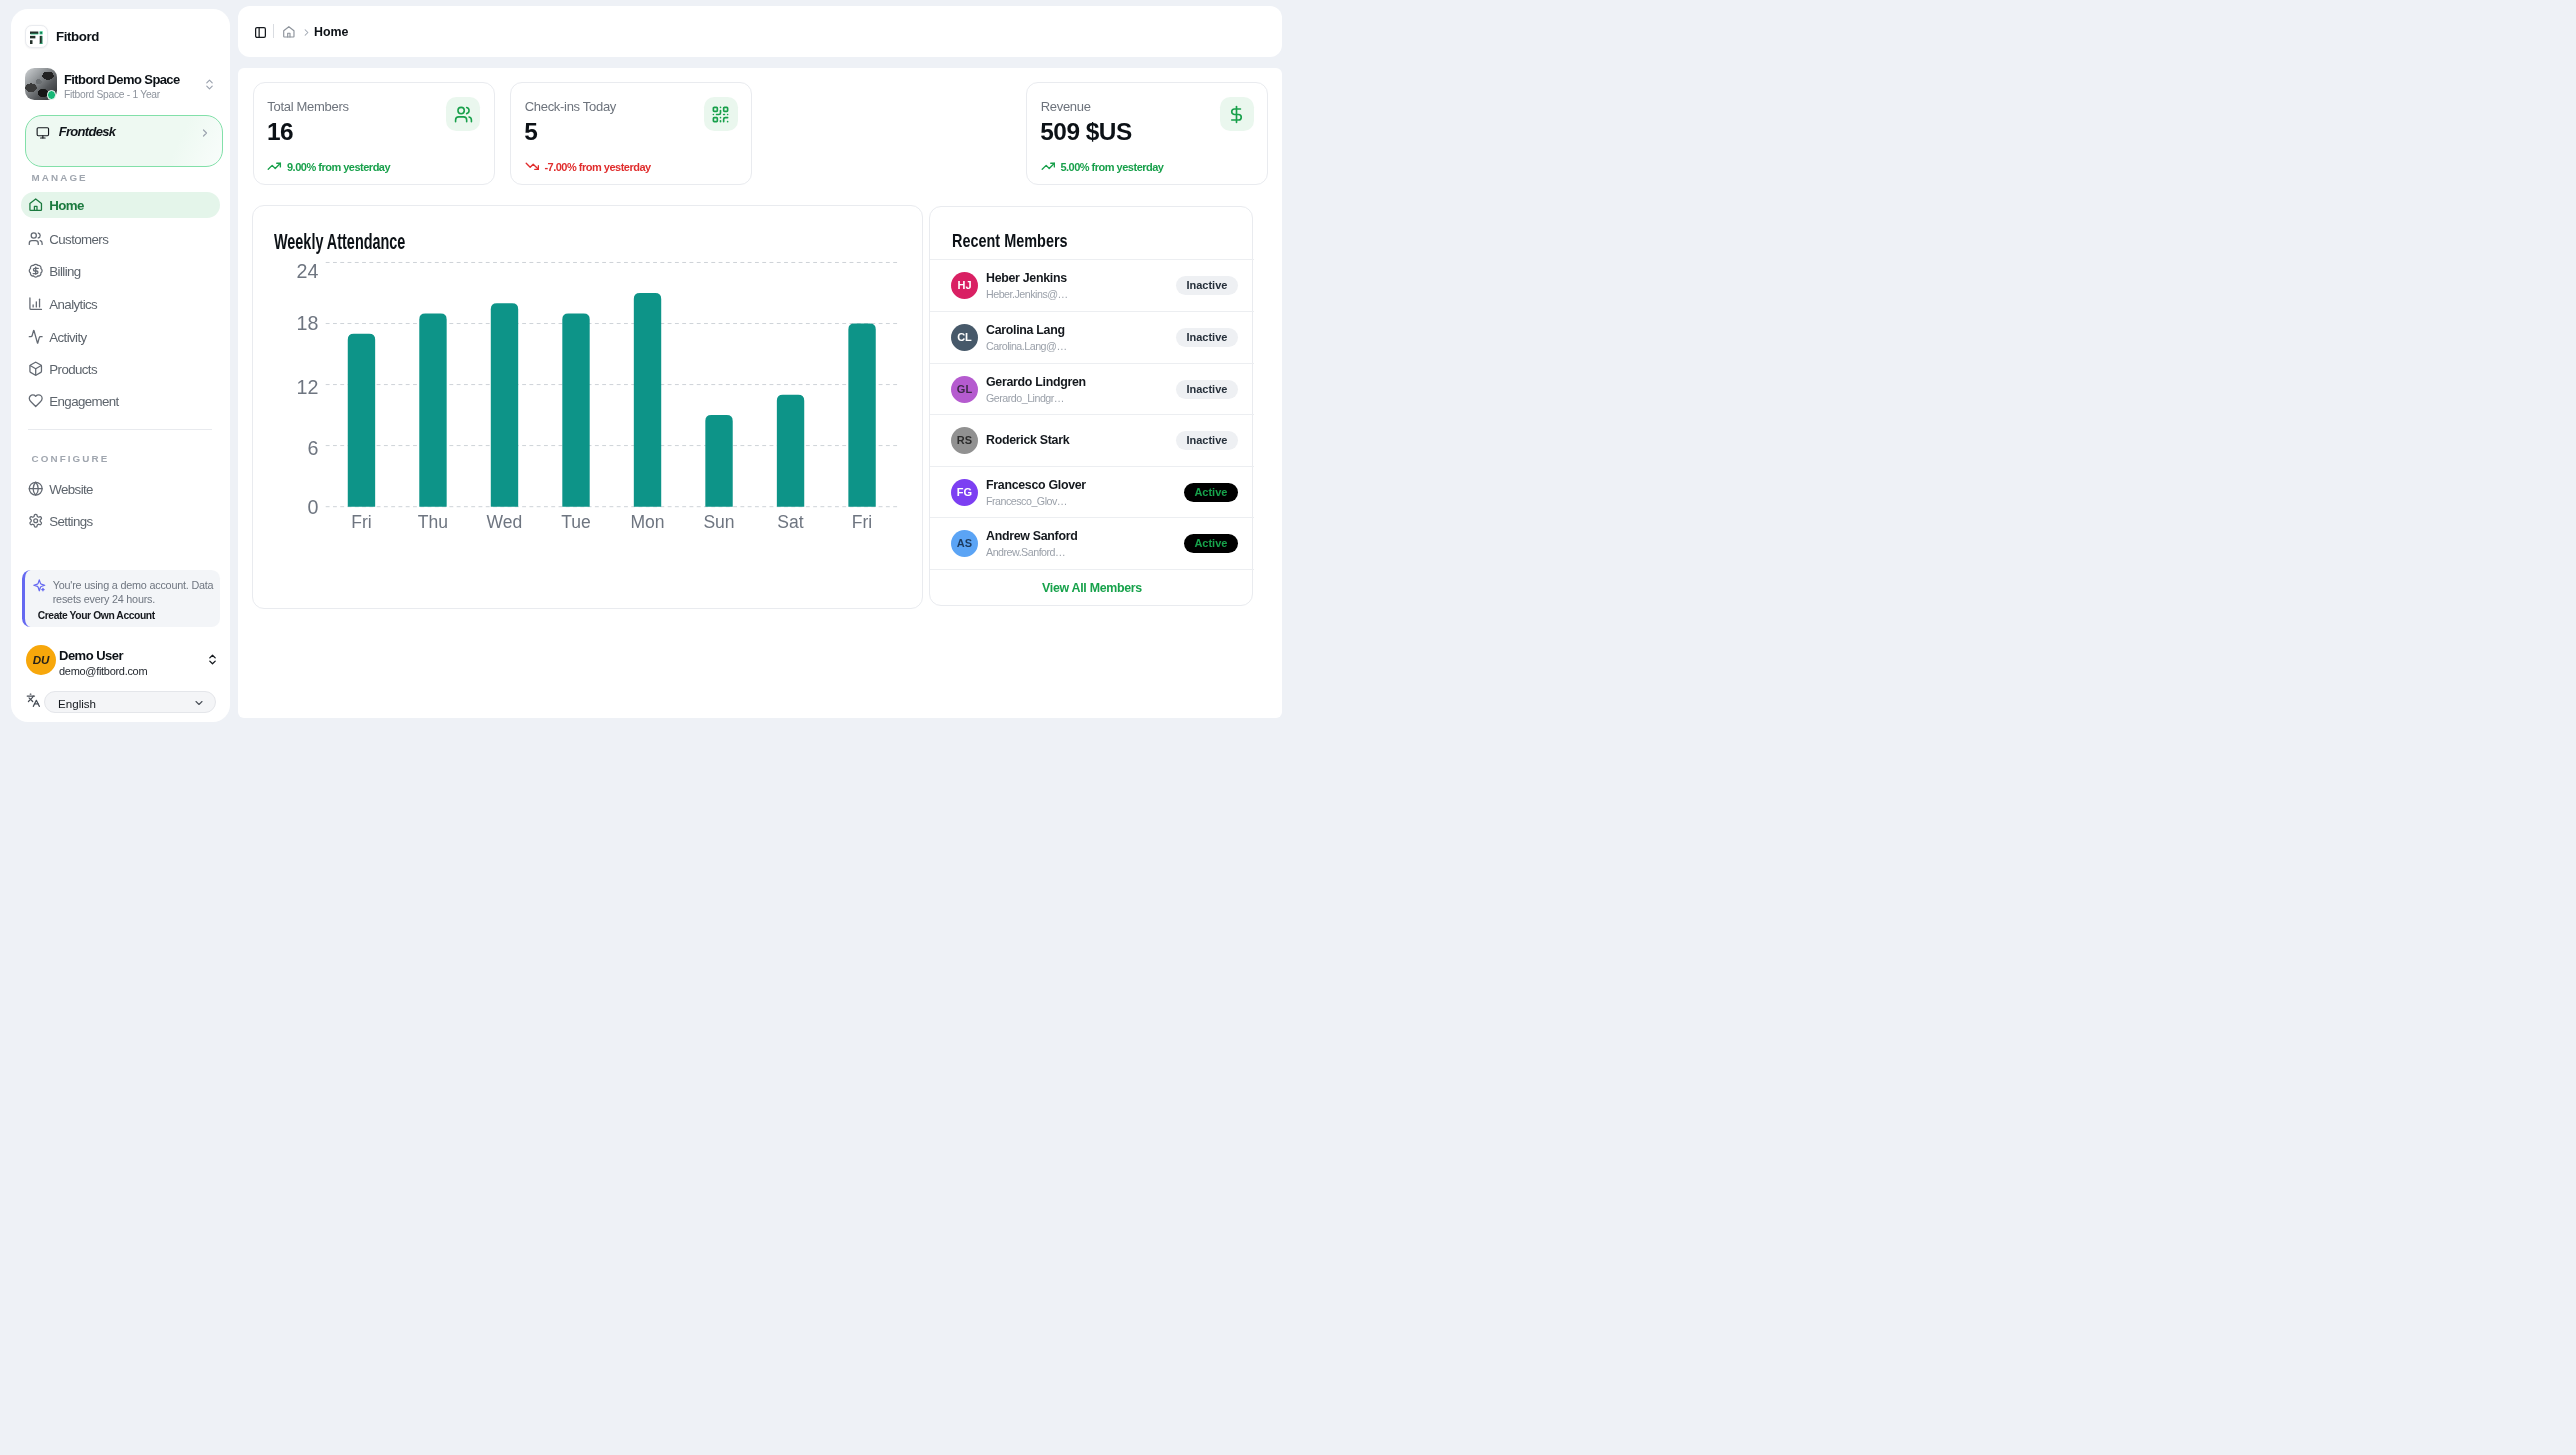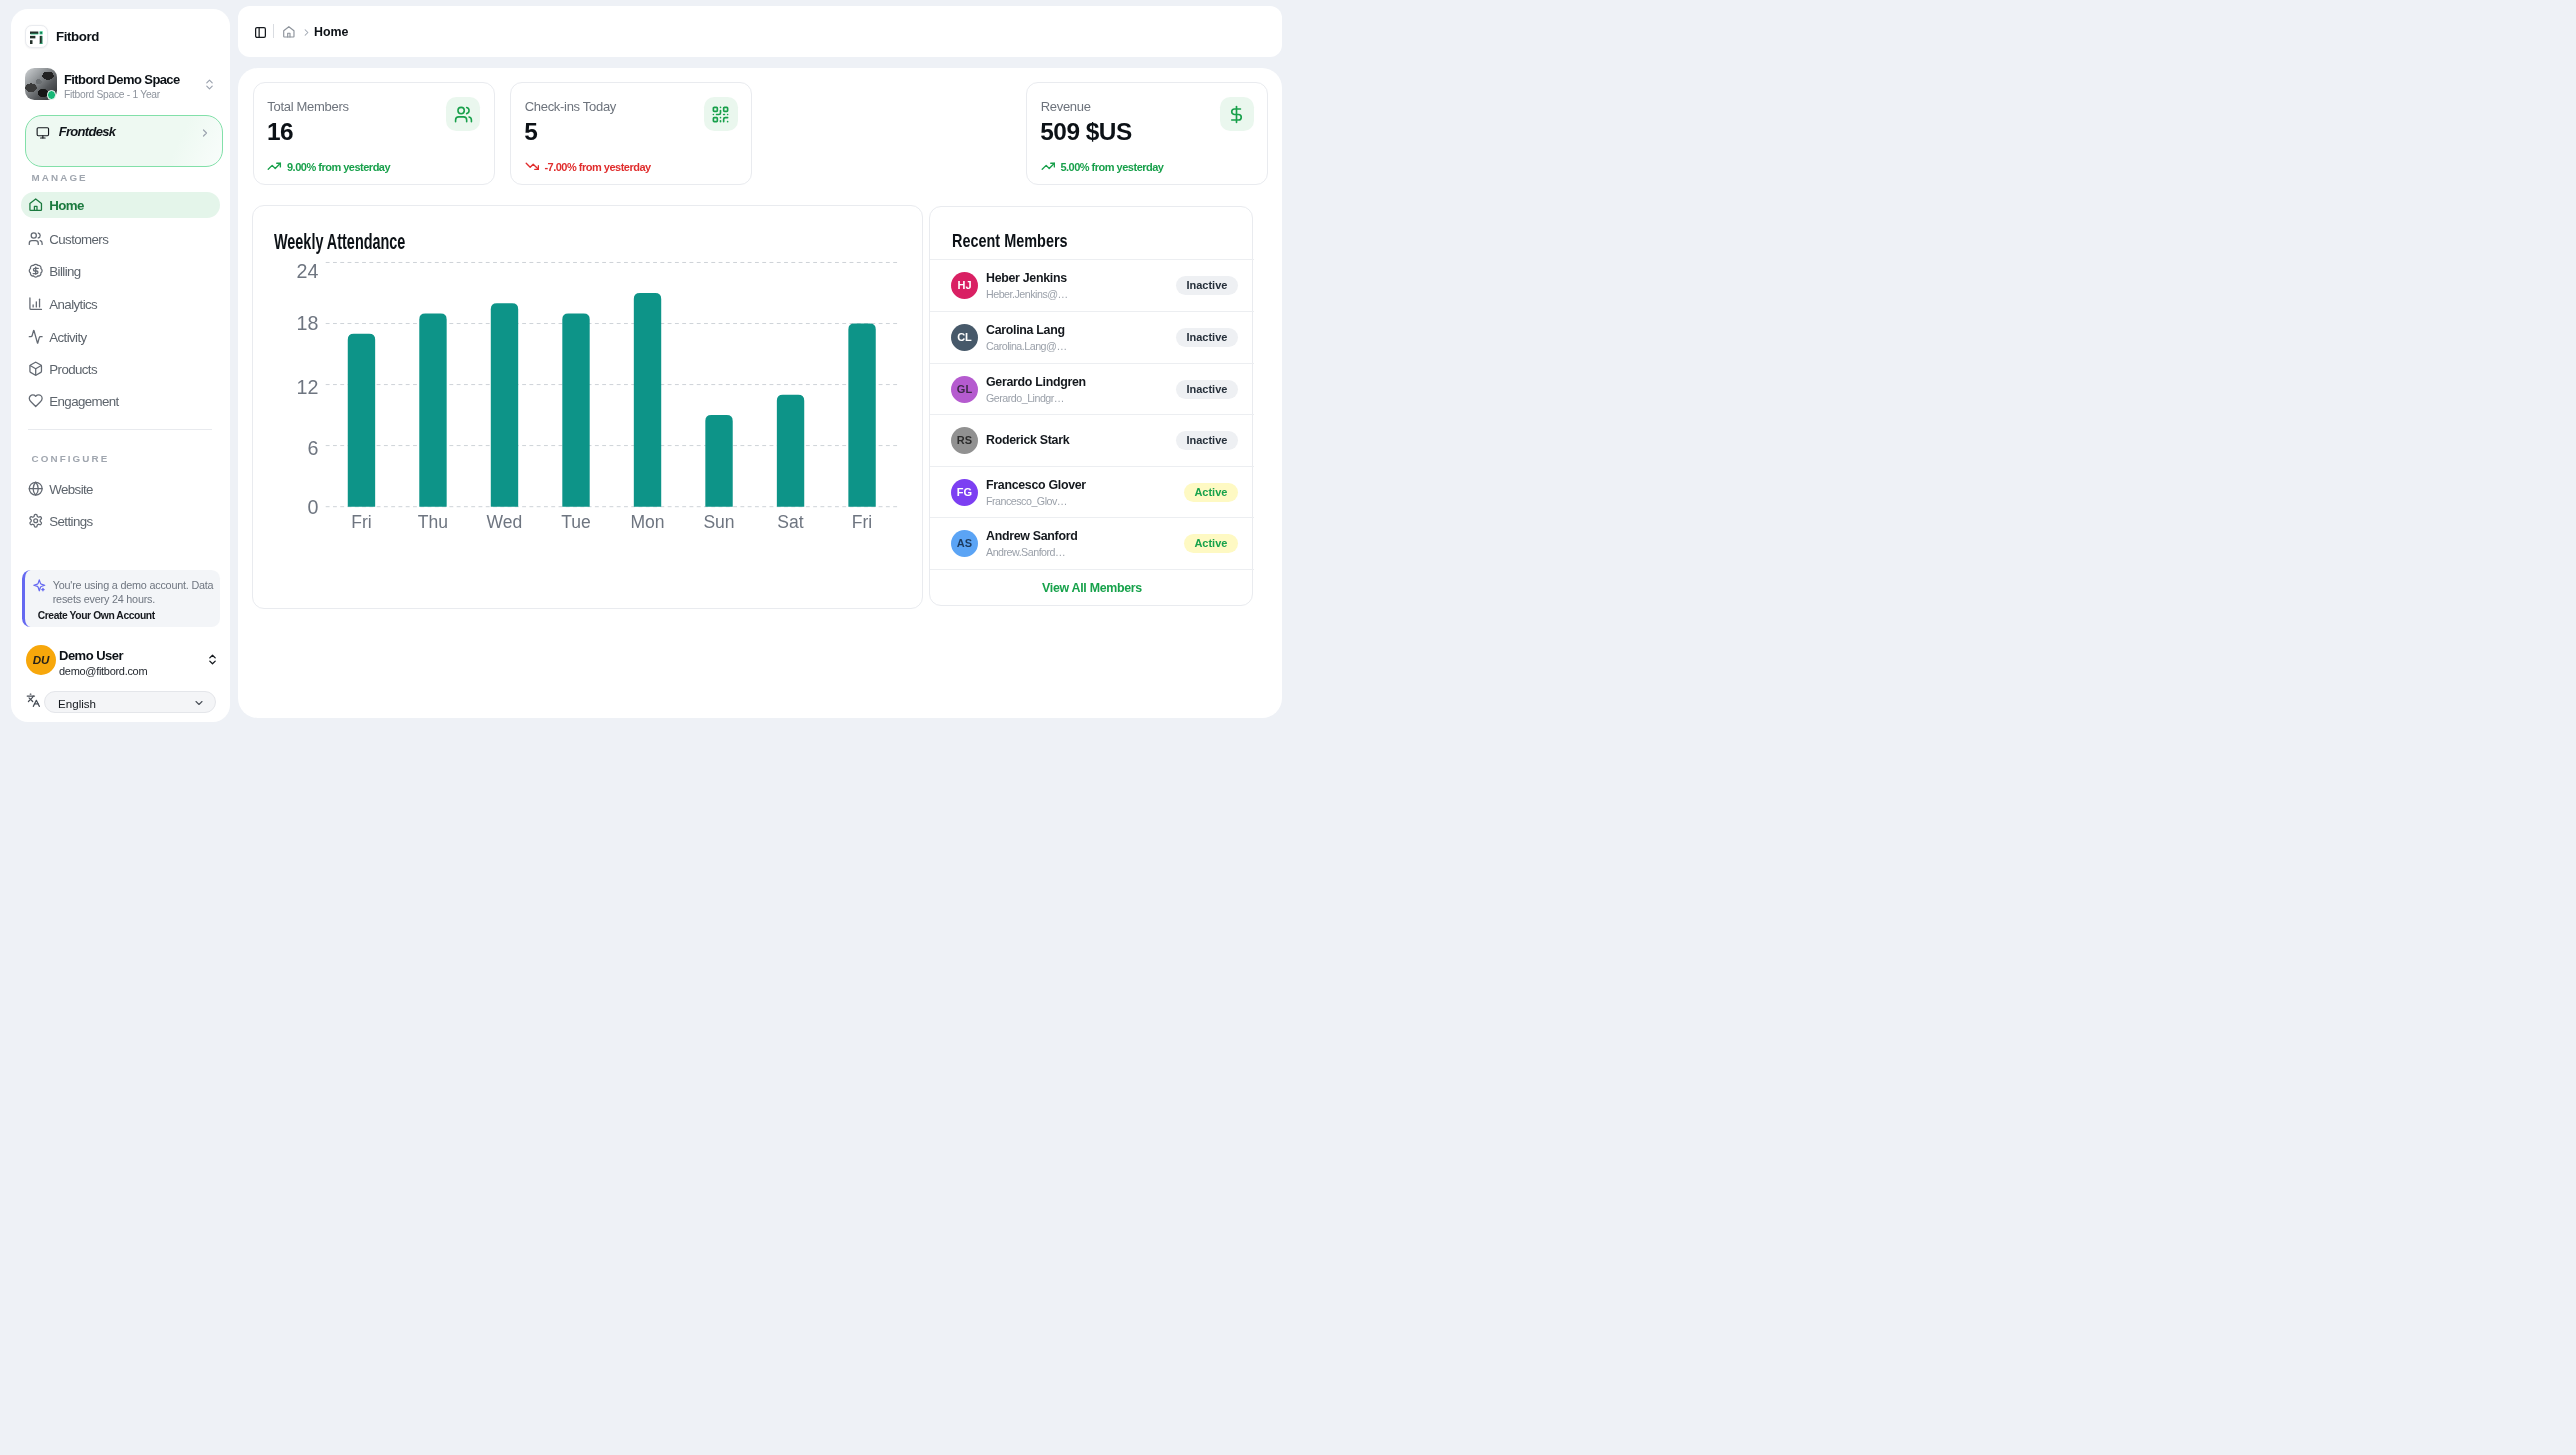--- a/index.html
+++ b/index.html
@@ -52,42 +52,42 @@
 
   
   #header { position:absolute; left:238px; top:6px; width:1044px; height:51px; background:#fff; border-radius:12px; }
   #hPanel { position:absolute; left:16px; top:19.7px; color:#15191e; }
   #hDiv { position:absolute; left:35px; top:18.4px; width:0.9px; height:13.7px; background:#d9dce1; }
   #hHouse { position:absolute; left:44px; top:19px; color:#8d939b; }
   #hChev { position:absolute; left:63px; top:21px; color:#9ca3af; }
   #hHome { position:absolute; left:76px; top:19px; font-size:12.4px; font-weight:700; color:#0c1116; }
 
   
-  #content { position:absolute; left:238px; top:68px; width:1044px; height:650px; background:#fff; border-radius:20px; }
+  #content { position:absolute; left:238px; top:68px; width:1044px; height:650px; background:#fff; border-radius:6px; }
   .stat { position:absolute; top:13.7px; width:242px; height:103px; border:0.9px solid #e9ebef; border-radius:12px; background:#fff; }
   .stat .ttl { position:absolute; left:13.7px; top:16px; font-size:13px; letter-spacing:-0.3px; color:#6d737c; }
   .stat .ibox { position:absolute; right:13.3px; top:14.6px; width:34px; height:34px; border-radius:10.3px; background:#eaf7ee; color:#18a04b; }
   .stat .ibox svg { margin:7.7px; }
   .stat .num { position:absolute; left:13.3px; top:37px; font-size:24.4px; line-height:1; font-weight:700; letter-spacing:-0.5px; color:#0c1116; }
   .stat .trend { position:absolute; left:13.7px; top:76px; font-size:11px; letter-spacing:-0.5px; font-weight:600; color:#18a04b; }
   .stat .trend svg { display:inline-block; vertical-align:-2.6px; margin-right:5.1px; }
   .stat .trend.red { color:#e02d2d; }
 
   #chartCard { position:absolute; left:14px; top:137px; width:671px; height:404px; border:0.9px solid #e9ebef; border-radius:12px; background:#fff; }
   #chartTitle { position:absolute; left:21.4px; top:23px; font-size:22px; font-weight:700; letter-spacing:0; color:#0c1116; transform:scaleX(.655); transform-origin:0 0; white-space:nowrap; }
 
   #memCard { position:absolute; left:691px; top:138px; width:324px; height:400px; border:0.9px solid #e9ebef; border-radius:12px; background:#fff; }
   #memTitle { position:absolute; left:22px; top:23px; font-size:19px; font-weight:700; letter-spacing:0; color:#0c1116; transform:scaleX(.76); transform-origin:0 0; white-space:nowrap; }
   .mrow { position:absolute; left:0; width:324px; height:52px; border-top:0.9px solid #eceef1; }
   .mrow .av { position:absolute; left:21px; top:12px; width:27px; height:27px; border-radius:50%; text-align:center; line-height:27px; font-size:11px; font-weight:600; color:#fff; }
   .mrow .nm { position:absolute; left:56px; top:11px; font-size:12.4px; font-weight:700; letter-spacing:-0.3px; color:#14181d; }
   .mrow .em { position:absolute; left:56px; top:28px; font-size:10.7px; letter-spacing:-0.5px; color:#9ba1aa; }
   .mrow .nm.center { top:18.4px; }
   .badge { position:absolute; right:16.3px; top:16.3px; height:19px; line-height:19px; border-radius:9.8px; padding:0 10.3px; font-size:11px; font-weight:600; background:#eef0f3; color:#252f3a; }
-  .badge.active { background:#fef9c3; color:#17a24b; }
+  .badge.active { background:#000000; color:#17a24b; }
   #viewAll { position:absolute; left:0; top:362px; width:324px; height:37px; border-top:0.9px solid #eceef1; text-align:center; line-height:37px; font-size:12.4px; letter-spacing:-0.3px; font-weight:600; color:#17a24b; }
 </style>
 </head>
 <body>
   <div id="sidebar">
     <div id="logoTile">
       <svg width="13" height="13" viewBox="0 0 15 15" style="margin:4.3px">
         <rect x="0" y="0.6" width="9.6" height="2.9" fill="#24312a"></rect>
         <rect x="0.6" y="3.1" width="9" height="0.9" fill="#2fcb8a"></rect>
         <rect x="11" y="0.3" width="3.6" height="3.6" fill="#2fcb8a"></rect>

